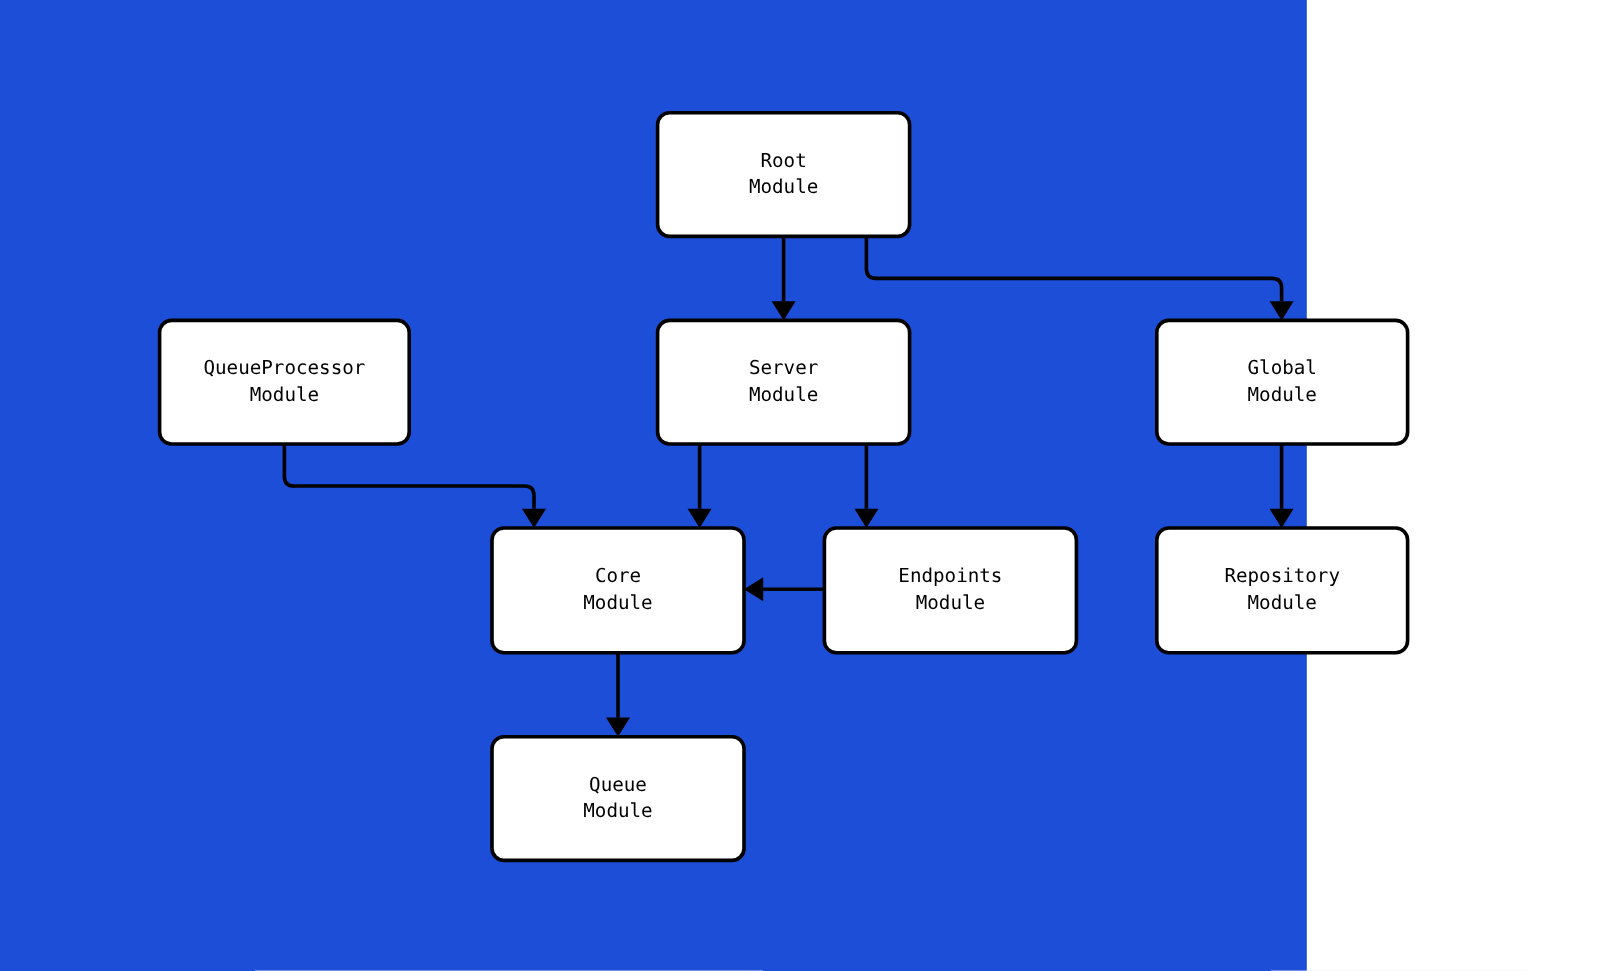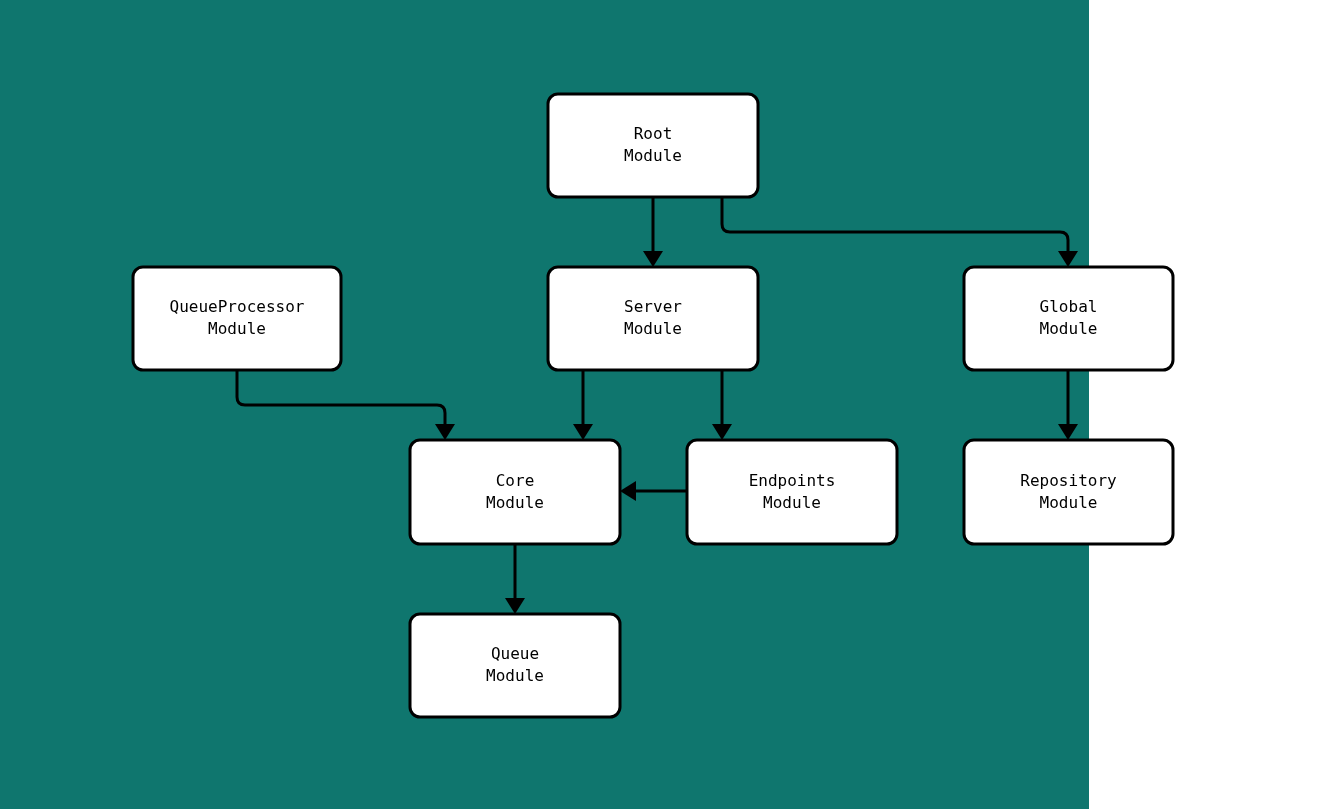--- a/index.html
+++ b/index.html
@@ -11,21 +11,21 @@
   body {
     width: 1337px;
     height: 809px;
     font-family: "DejaVu Sans Mono", "Liberation Mono", monospace;
     overflow: hidden;
   }
   #diagram-root {
     position: relative;
     width: 1089px;
     height: 809px;
-    background: #0f766e;
+    background: #1d4ed8;
   }
   svg.diagram-canvas {
     position: absolute;
     top: 0;
     left: 0;
     width: 1337px;
     height: 809px;
     display: block;
   }
   .node-box {

